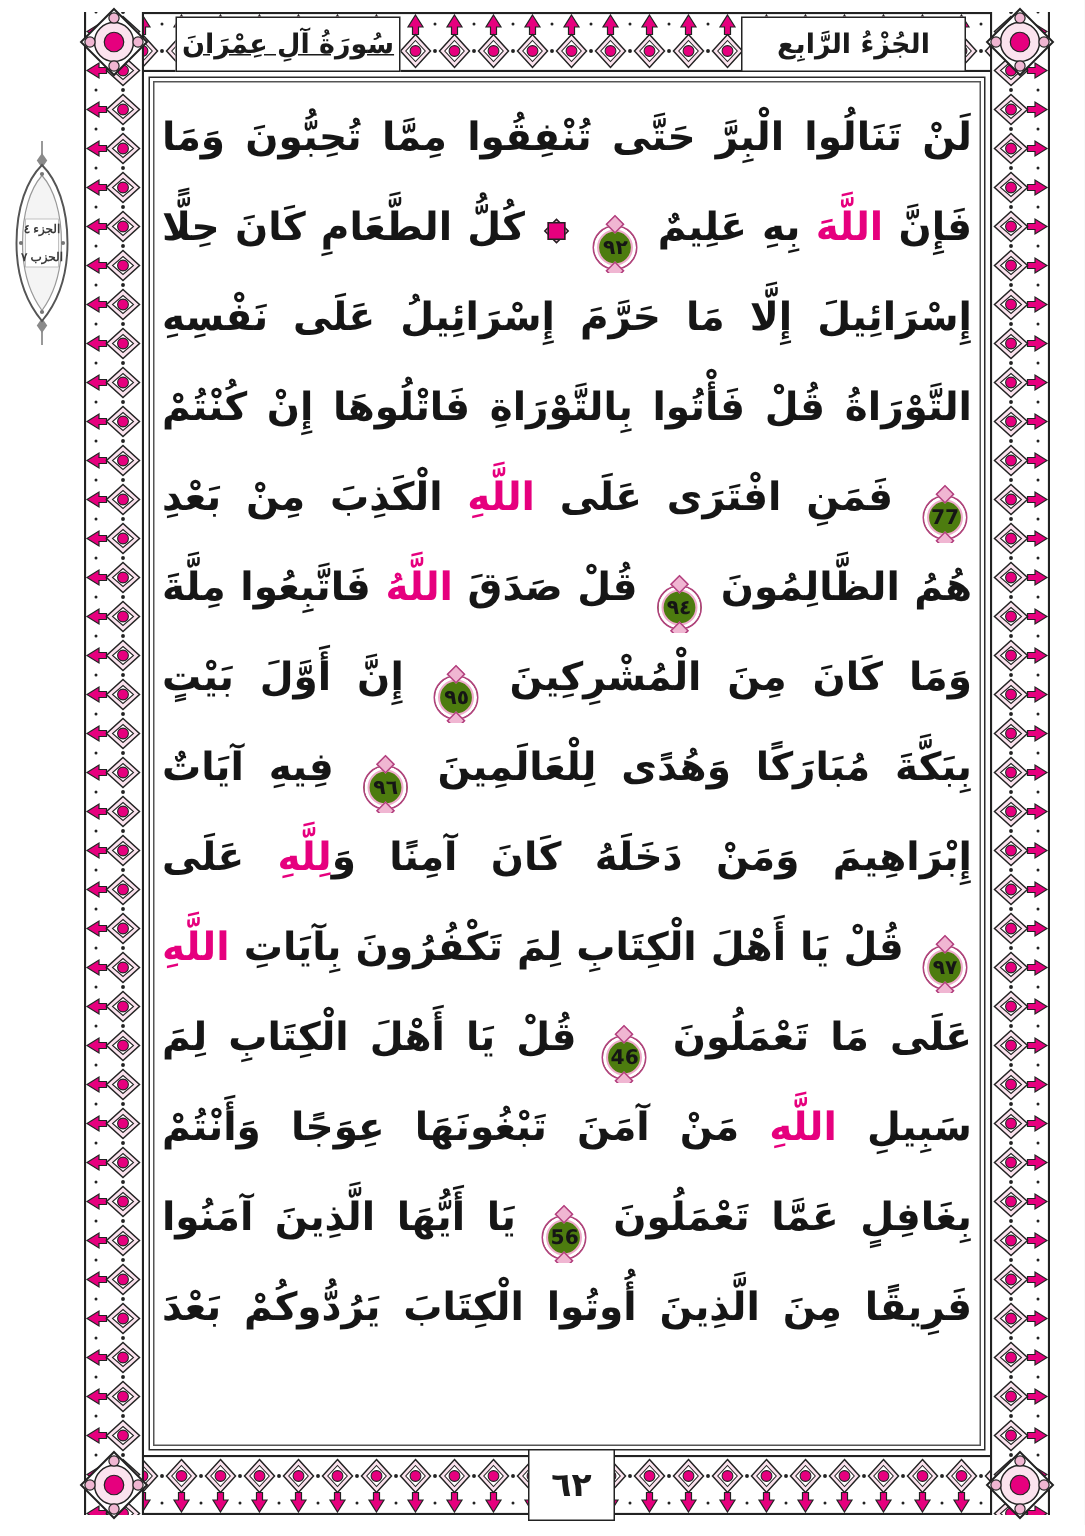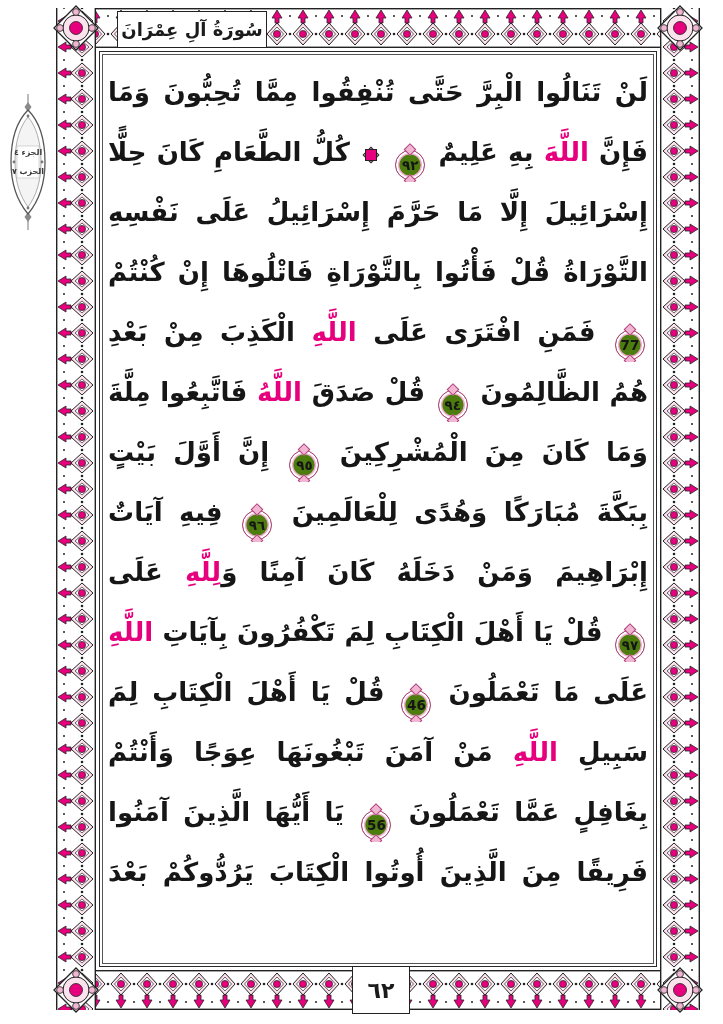--- a/index.html
+++ b/index.html
@@ -19,28 +19,28 @@
   .inner-frame::before {
     content:""; position:absolute; inset:2px; border:1px solid #555;
   }
   
   .cartouche {
     position:absolute; background:#ffffff; border:1.7px solid #222;
     display:flex; align-items:center; justify-content:center;
     font-weight:700; color:#1b1b1b;
   }
   .cartouche.juz   { left:494px; top:11px; width:150px; height:37px; font-size:18px; }
-  .cartouche.surah { left:117px; top:11px; width:150px; height:37px; font-size:18px; }
+  .cartouche.surah { left:117px; top:11px; width:150px; height:37px; font-size:18px;text-decoration:underline; }
   .cartouche.pageno{ left:352px; top:966px; width:58px; height:48px; font-size:22px; }
   
   .margin-badge { position:absolute; left:5px; top:94px; width:46px; height:136px; }
   .margin-badge .badge-text {
     position:absolute; inset:0; display:flex; flex-direction:column;
     align-items:center; justify-content:center; gap:9px;
-    font-size:8px; font-weight:700; color:#3a3a3a; line-height:1.15;
+    font-size:8px; font-weight:700; color:#3a3a3a; line-height:1.15;font-family:Liberation Serif, serif;
   }
   
   .text-block {
     position:absolute; left:108px; top:62px; width:540px; height:900px;
     direction:rtl;
   }
   .line {
     height:60px; line-height:60px; overflow:hidden;
     text-align:justify; text-align-last:justify; text-justify:inter-word;
     font-size:26px; font-weight:700; color:var(--ink,#161616);
@@ -188,20 +188,23 @@
     <circle cx="26" cy="26" r="13" fill="#fbe3ee" stroke="#222" stroke-width="1"></circle>
     <circle cx="26" cy="26" r="6.5" fill="#e6007e" stroke="#222" stroke-width="0.8"></circle>
     <circle cx="26" cy="10" r="3.4" fill="#f0b6d2" stroke="#222" stroke-width="0.8"></circle>
     <circle cx="42" cy="26" r="3.4" fill="#f0b6d2" stroke="#222" stroke-width="0.8"></circle>
     <circle cx="26" cy="42" r="3.4" fill="#f0b6d2" stroke="#222" stroke-width="0.8"></circle>
     <circle cx="10" cy="26" r="3.4" fill="#f0b6d2" stroke="#222" stroke-width="0.8"></circle>
   </svg>
 
   <div class="inner-frame"></div>
 
+  <div class="cartouche juz">
+    <span>الجُزْءُ الرَّابِع</span>
+  </div>
   <div class="cartouche surah">
     <span>سُورَةُ آلِ عِمْرَانَ</span>
   </div>
 
   <div class="margin-badge">
     <svg width="46" height="136" viewBox="0 0 46 136">
       <line x1="23" y1="0" x2="23" y2="20" stroke="#777" stroke-width="1"></line>
       <line x1="23" y1="116" x2="23" y2="136" stroke="#777" stroke-width="1"></line>
       <path d="M23 8 L26.5 13 L23 18 L19.5 13 Z" fill="#8a8a8a"></path>
       <path d="M23 118 L26.5 123 L23 128 L19.5 123 Z" fill="#8a8a8a"></path>

